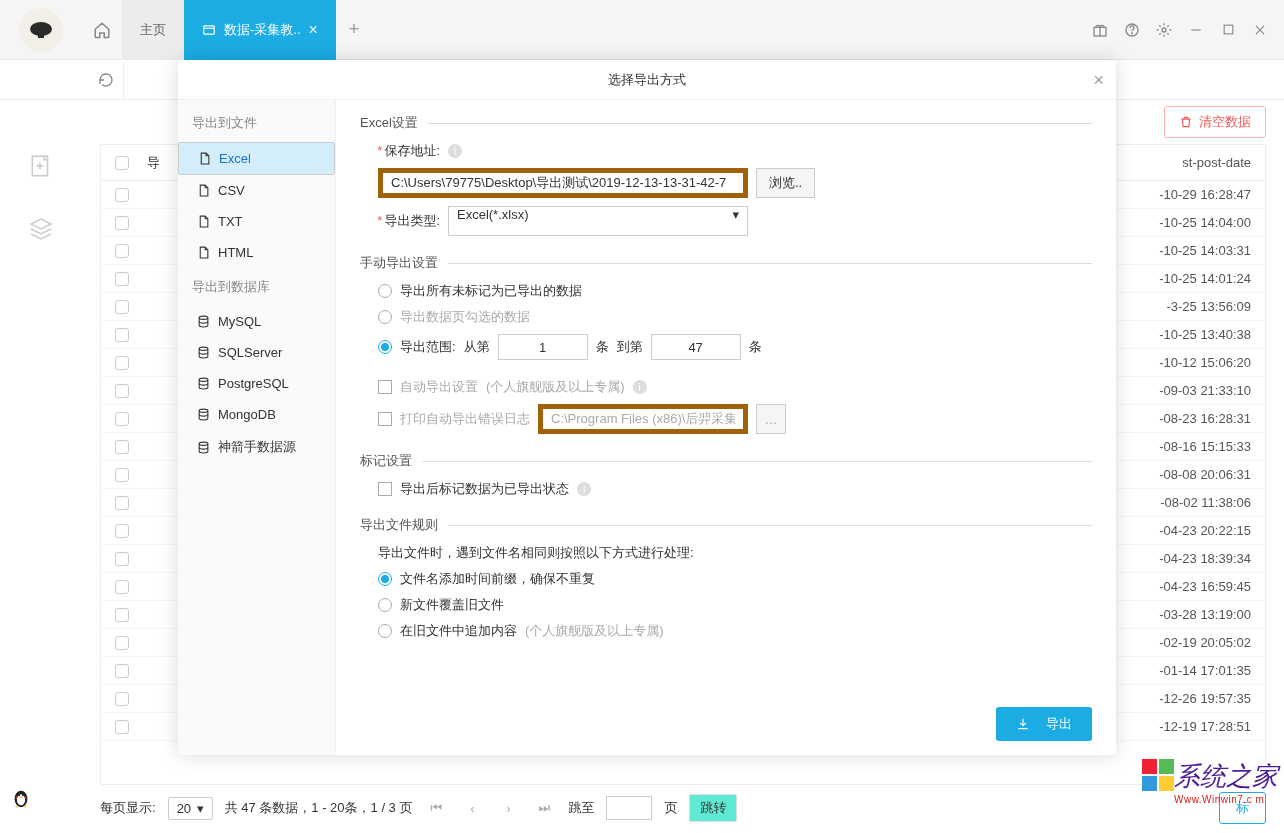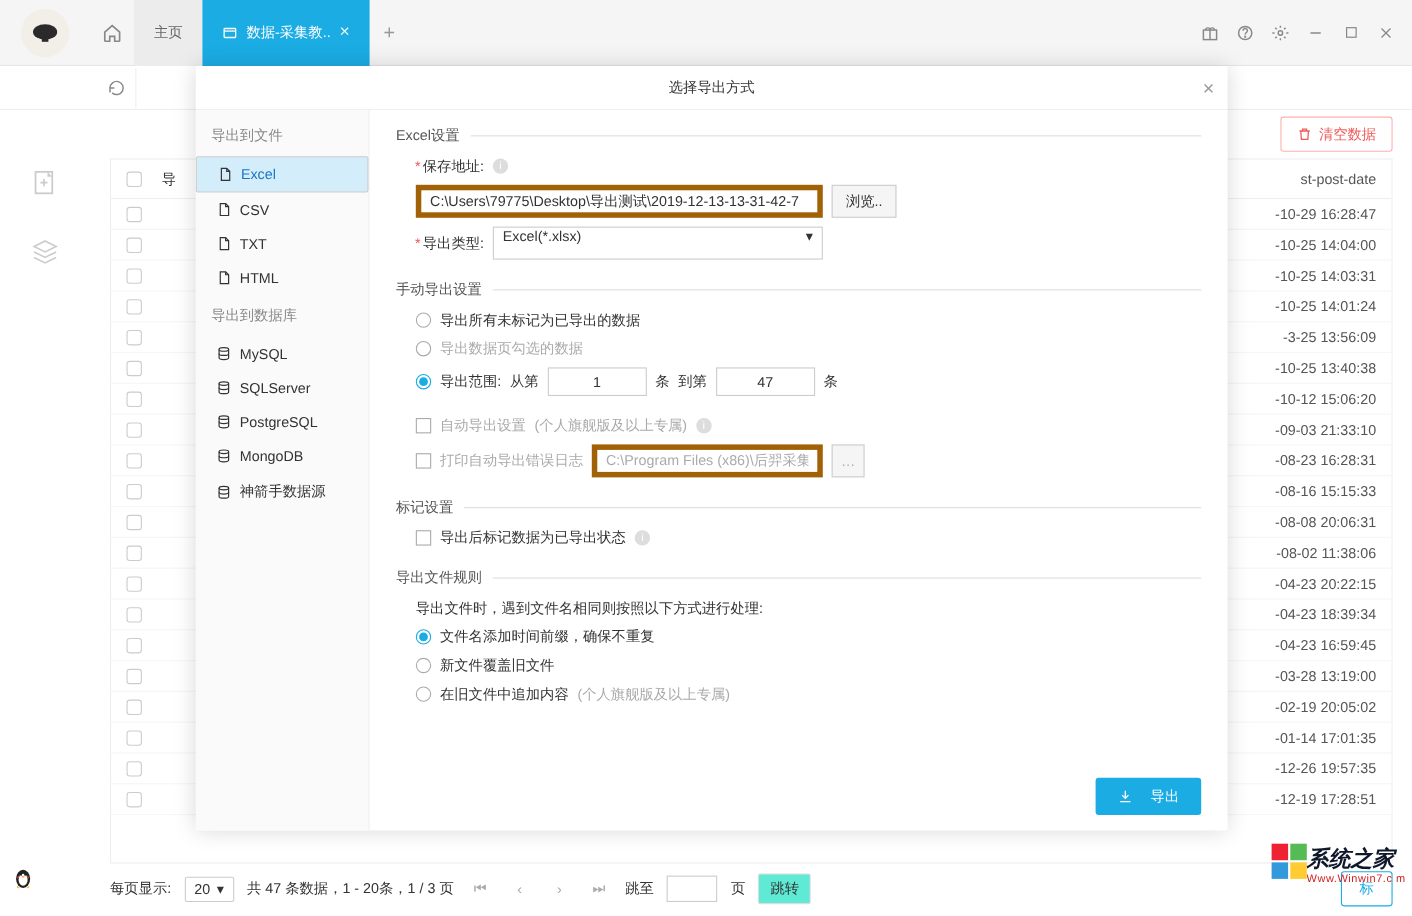--- a/index.html
+++ b/index.html
@@ -66,21 +66,21 @@
 .radio.on::after{content:"";position:absolute;width:8px;height:8px;background:#1bace4;border-radius:50%;left:2px;top:2px}
 .chk{width:14px;height:14px;border:1px solid #aaa;flex-shrink:0}
 .muted{color:#aaa}
 .muted *{color:#aaa}
 .smallinp{width:90px;height:26px;border:1px solid #ccc;text-align:center}
 .info-ic{width:14px;height:14px;border-radius:50%;background:#ddd;color:#fff;font-size:10px;display:inline-flex;align-items:center;justify-content:center}
 .dlg-footer{position:absolute;right:24px;bottom:14px}
 .btn-blue{background:#1bace4;color:#fff;padding:8px 20px;border-radius:3px;display:flex;align-items:center;gap:16px;border:none}
 .btn-blue span{color:#fff}
 .watermark{position:absolute;right:6px;bottom:28px;z-index:200}
-.watermark .t1{font-size:20px;font-weight:bold;font-style:italic;color:#0f172a;text-shadow:1px 1px 0 #fff}
+.watermark .t1{font-size:26px;font-weight:normal;font-style:italic;color:#4c1d95;text-shadow:1px 1px 0 #fff}
 .watermark .t2{font-size:10px;color:#d01f1f;letter-spacing:.5px}
 .watermark .logo{position:absolute;left:-36px;top:-4px;width:40px;height:40px}
 .penguin{position:absolute;left:10px;bottom:24px;width:22px;height:22px;z-index:60}
 svg{overflow:visible}
 </style>
 </head>
 <body>
 
 <div class="titlebar">
   <div class="avatar-wrap">

